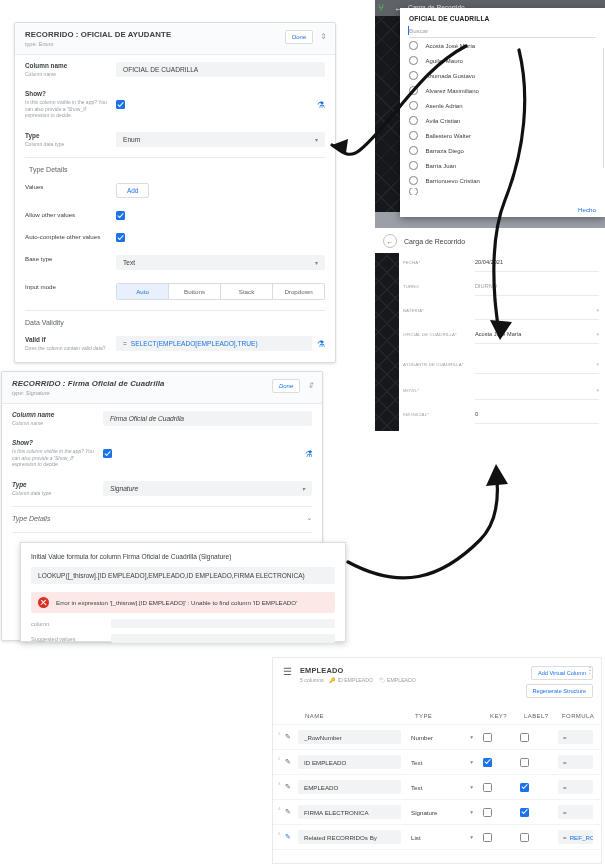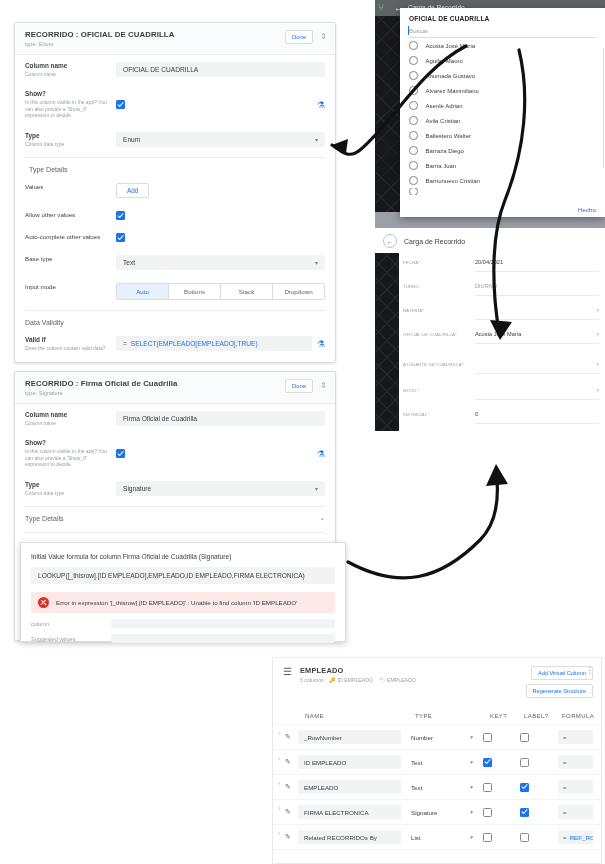--- a/index.html
+++ b/index.html
@@ -45,21 +45,21 @@
   .segmented{display:flex;border:1px solid #dadce0;border-radius:2px;overflow:hidden;width:100%;}
   .seg{flex:1;text-align:center;font-size:6.2px;color:#5f6368;padding:4px 0;
        border-right:1px solid #dadce0;}
   .seg:last-child{border-right:none;}
   .seg.active{background:#e8f0fe;color:#1a73e8;}
   .chev{font-size:7px;color:#80868b;margin-left:auto;}
 
   
   #panel1{left:14px;top:22px;width:322px;height:341px;}
   
-  #panel2{left:14px;top:371px;width:322px;height:270px;}
+  #panel2{left:1px;top:371px;width:322px;height:270px;font-style:italic;}
 
   
   #formula-dialog{left:20px;top:542px;width:326px;height:100px;background:#fff;
      border:1px solid #dadce0;box-shadow:0 2px 6px rgba(60,64,67,.25);box-sizing:border-box;
      padding:10px 10px 0 10px;}
   .fd-title{font-size:6.6px;color:#3c4043;margin-bottom:7px;}
   .fd-input{background:#f1f3f4;border-radius:2px;height:17px;display:flex;align-items:center;
             padding:0 7px;font-size:6.6px;color:#3c4043;}
   .fd-err{display:flex;align-items:center;gap:7px;background:#fce8e6;border-radius:2px;
           margin-top:8px;padding:5px 7px;}
@@ -155,21 +155,21 @@
           padding:0 5px;box-sizing:border-box;font-size:6.2px;color:#5f6368;gap:3px;
           overflow:hidden;white-space:nowrap;}
   .cell-f .blue{color:#1a73e8;}
 </style>
 </head>
 <body>
 
 <div class="panel abs" id="panel1">
   <div class="panel-head">
     <div>
-      <div class="panel-title">RECORRIDO : OFICIAL DE CUADRILLA</div>
+      <div class="panel-title">RECORRIDO : OFICIAL DE AYUDANTE</div>
       <div class="panel-sub">type: Enum</div>
     </div>
     <div class="panel-head-actions">
       <div class="done-btn">Done</div>
       <div class="updown">⇕</div>
     </div>
   </div>
 
   <div class="row">
     <div class="row-lbl">

